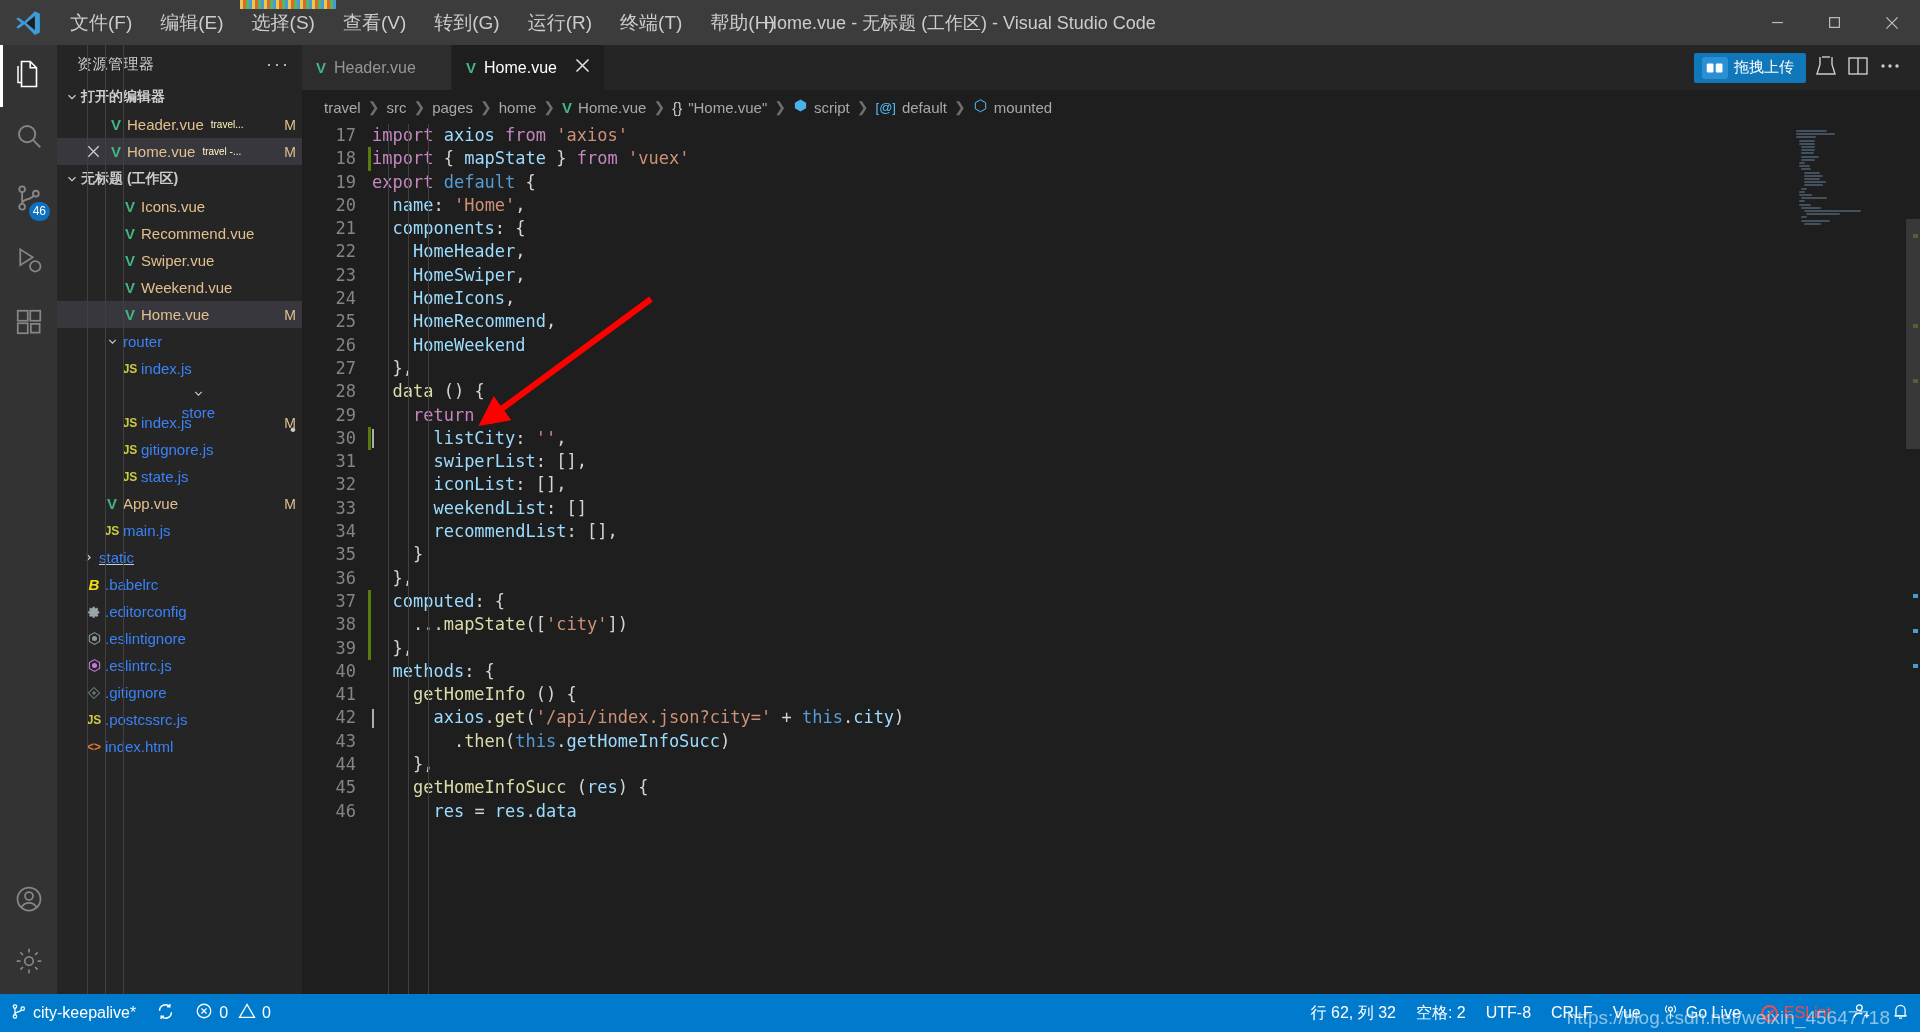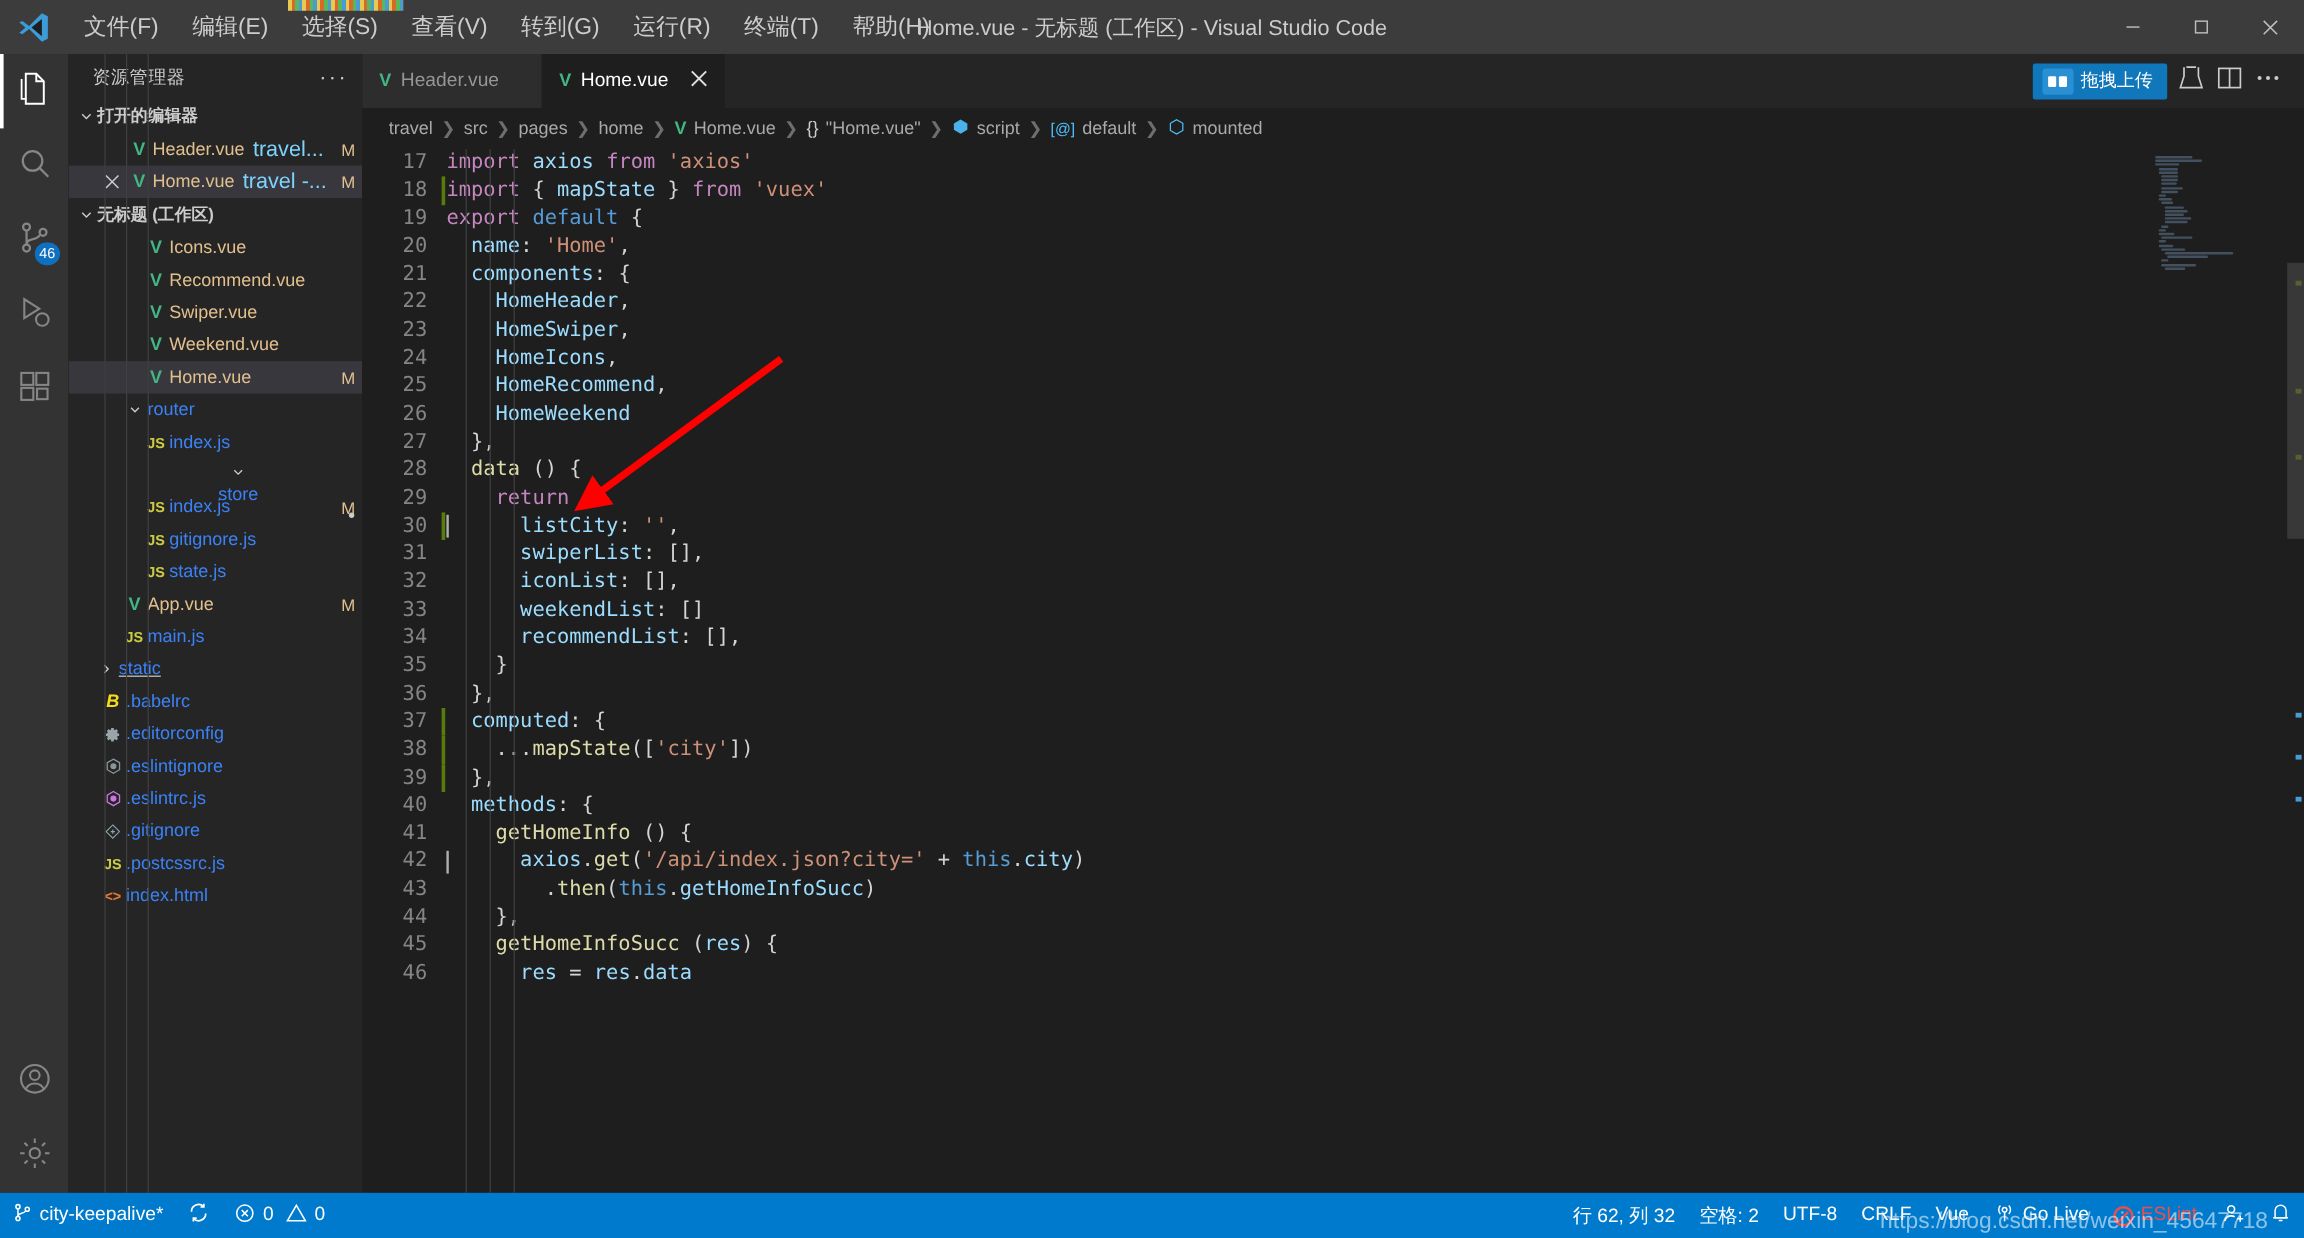--- a/index.html
+++ b/index.html
@@ -78,21 +78,21 @@
   .chev { width: 18px; display:inline-flex; align-items:center; justify-content:center; color:#cccccc; }
   .tree { font-size: 15px; color: #cccccc; }
   .row {
     height: 27px; display: flex; align-items: center; white-space: nowrap;
     padding-right: 6px; position: relative;
   }
   .row.selected { background: #37373d; }
   .row .close-x { width: 24px; display:flex; align-items:center; justify-content:center; color:#cccccc; font-size:15px;}
   .ficon { width: 22px; display: inline-flex; align-items: center; justify-content: center; flex: 0 0 22px; }
   .fname { font-size: 15px; }
-  .fdesc { font-size: 18px; color: #7dd3fc; margin-left: 7px; }
+  .fdesc { font-size: 10px; color: #fef9c3; margin-left: 7px; }
   .badge-m { margin-left: auto; color: #e2c08d; font-size: 14px; padding-left: 8px; }
   .dot-mark { margin-left: auto; color: #cccccc; font-size: 17px; line-height: 1; padding-left:8px;}
   .vue-i { color: #41b883; font-weight: bold; font-size: 15px; }
   .js-i { color: #cbcb41; font-weight: bold; font-size: 12px; font-family:"Liberation Sans",sans-serif;}
   .name-vue { color: #e2c08d; }
   .name-js { color: #3b82f6; }
   .indent-guide {
     position:absolute; top:0; bottom:0; width:1px; background:#404040;
   }
   .bottom-sections { margin-top: auto; }

